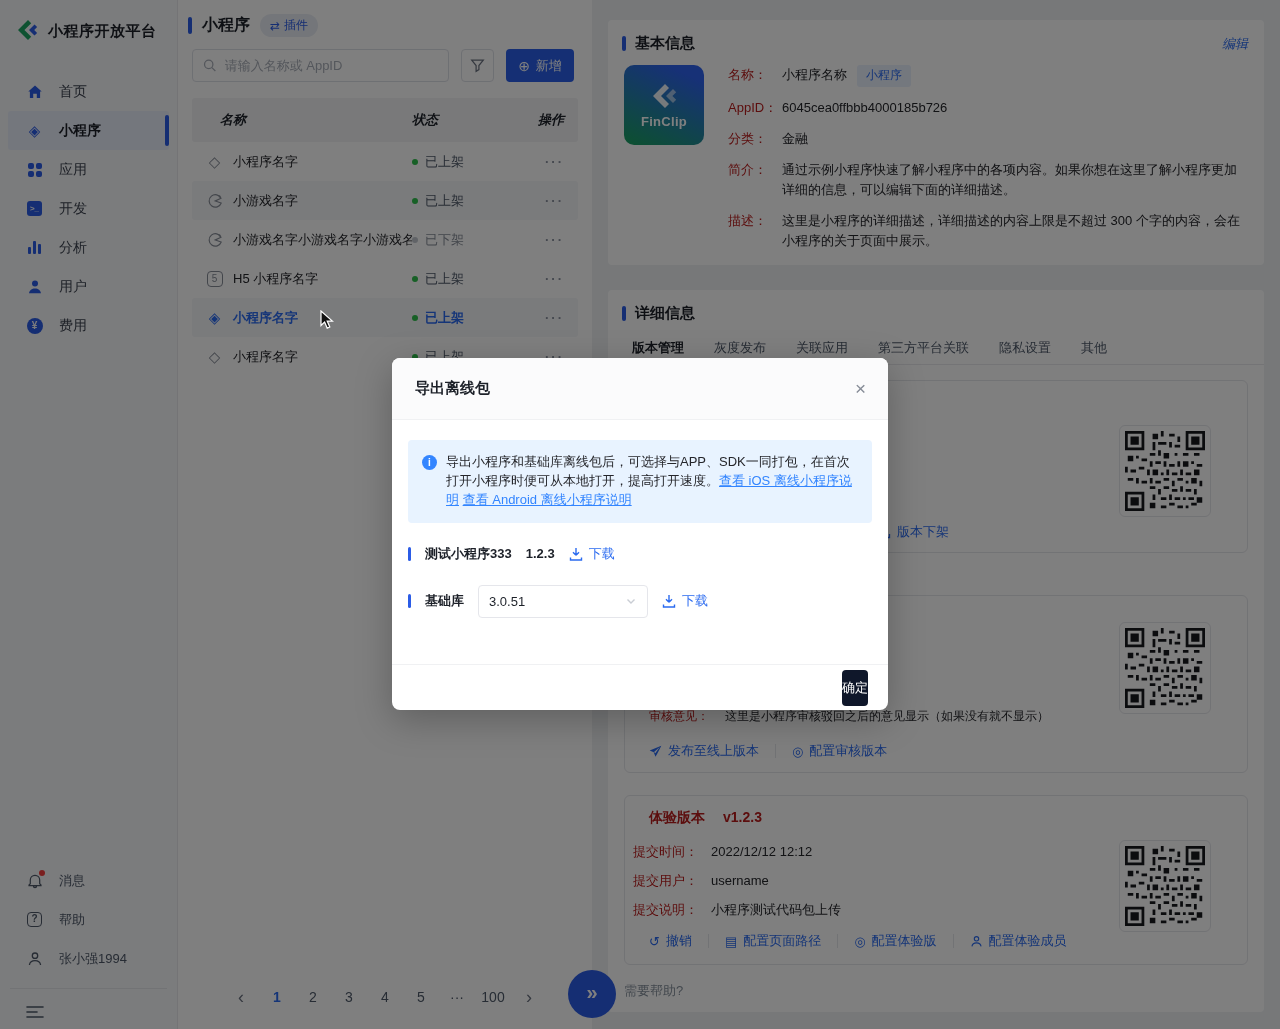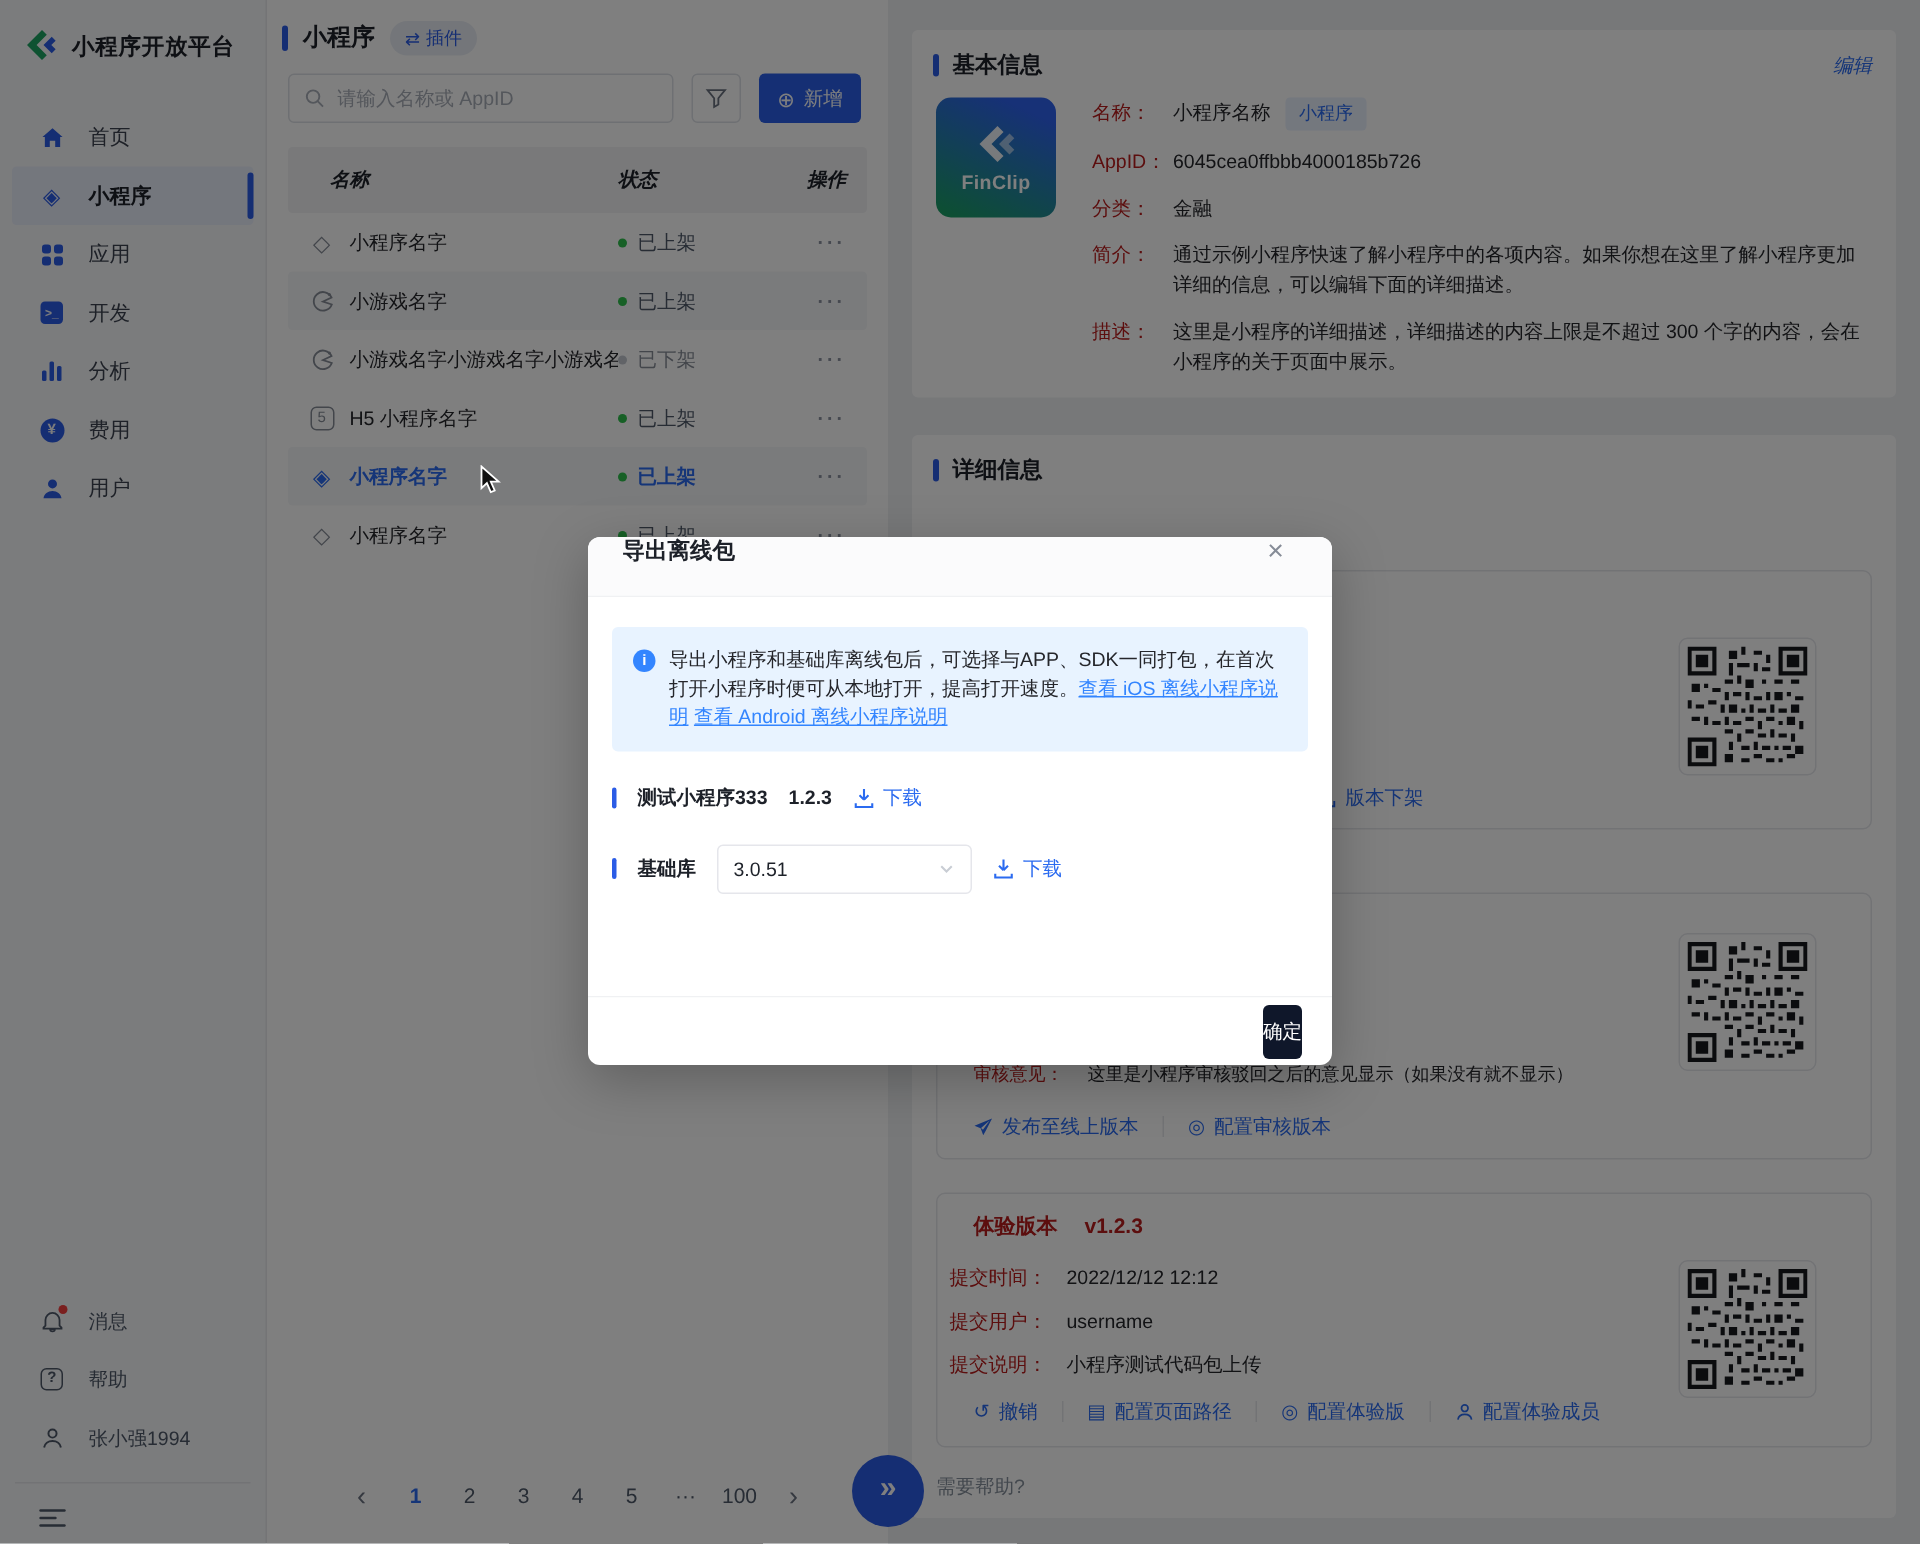--- a/index.html
+++ b/index.html
@@ -111,21 +111,21 @@
   .trial-rows .f-row { margin-bottom:9px; }
   .trial-rows .f-label { width:78px; flex:0 0 78px; }
   .help-text { position:absolute; left:16px; top:692px; color:#86909c; font-size:13px; }
 
   
   .fab { position:absolute; left:568px; top:970px; width:48px; height:48px; border-radius:50%; background:#2b5ce6; color:#fff; border:none; font-size:20px; font-weight:bold; cursor:pointer; z-index:2; display:flex; align-items:center; justify-content:center; padding-bottom:3px; }
 
   
   .dim { position:absolute; inset:0; background:rgba(0,0,0,.5); z-index:90; }
   .modal { position:absolute; left:392px; top:358px; width:496px; height:352px; background:#fff; border-radius:8px; box-shadow:0 10px 36px rgba(0,0,0,.25); z-index:100; }
-  .m-head { height:40px; display:flex; align-items:flex-start; padding:0 32px 0 23px; background:#fbfbfc; border-bottom:1px solid #f0f1f3; border-radius:8px 8px 0 0; }
+  .m-head { height:62px; display:flex; align-items:center; padding:0 22px 0 23px; background:#fbfbfc; border-bottom:1px solid #f0f1f3; border-radius:8px 8px 0 0; }
   .m-title { font-size:15px; font-weight:bold; color:#1d2129; }
   .m-close { margin-left:auto; font-size:19px; color:#868c97; cursor:pointer; line-height:1; }
   .m-body { padding:20px 16px 0 16px; }
   .alert { background:#e8f3ff; border-radius:4px; padding:13px 16px 13px 14px; display:flex; gap:9px; font-size:13px; line-height:1.45; color:#25262b; }
   .info-icon { flex:0 0 15px; width:15px; height:15px; margin-top:2px; border-radius:50%; background:#3385ff; color:#fff; font-size:10px; font-weight:bold; text-align:center; line-height:15px; font-style:normal; }
   .alert a { color:#3385ff; text-decoration:underline; cursor:pointer; }
   .m-row { display:flex; align-items:center; margin-top:22px; gap:14px; font-size:13px; }
   .m-bar { width:3px; height:14px; background:#2b5ce6; border-radius:2px; flex:0 0 3px; }
   .m-strong { font-weight:bold; color:#1d2129; }
   .m-select { width:170px; height:33px; border:1px solid #e5e6eb; border-radius:4px; display:flex; align-items:center; padding:0 10px; color:#1d2129; cursor:pointer; background:#fff; }
@@ -197,31 +197,31 @@
             <span class="bars-icon">
               <i></i>
               <i></i>
               <i></i>
             </span>
           </span>
         <span>分析</span>
       </div>
       <div class="nav-item">
         <span class="nicon">
-            <span class="yen-icon"></span>
-          </span>
-        <span>费用</span>
-      </div>
-      <div class="nav-item">
-        <span class="nicon">
           <svg class="ic" width="16" height="16" viewBox="0 0 16 16">
               <path d="M8 7.6a3 3 0 1 0 0-6 3 3 0 0 0 0 6zM2 14.2c.4-2.9 2.9-4.8 6-4.8s5.6 1.9 6 4.8z" fill="currentColor"></path>
             </svg>
         </span>
         <span>用户</span>
+      </div>
+      <div class="nav-item">
+        <span class="nicon">
+            <span class="yen-icon"></span>
+          </span>
+        <span>费用</span>
       </div>
     </nav>
     <div class="sidebar-bottom">
       <div class="nav-item">
         <span class="nicon bell-wrap">
           <svg class="ic" width="16" height="16" viewBox="0 0 16 16">
               <path d="M8 14.6c.9 0 1.6-.7 1.6-1.6H6.4c0 .9.7 1.6 1.6 1.6zM12.7 10.7V7a4.7 4.7 0 1 0-9.4 0v3.7L2 12v.7h12V12z" fill="none" stroke="currentColor" stroke-width="1.2"></path>
             </svg>
           <span class="bell-dot"></span>
         </span>
@@ -418,20 +418,28 @@
           </div>
         </div>
       </div>
     </div>
 
     <div class="card detail">
       <div class="card-head">
         <span class="chead-bar"></span>
         <span class="chead-title">详细信息</span>
       </div>
+      <div class="tabs">
+        <span class="tab active">版本管理</span>
+        <span class="tab">灰度发布</span>
+        <span class="tab">关联应用</span>
+        <span class="tab">第三方平台关联</span>
+        <span class="tab">隐私设置</span>
+        <span class="tab">其他</span>
+      </div>
 
       <div class="vbox box1">
         <div class="qr-card">
             <svg viewBox="0 0 29 29">
               <use href="#qrsym"></use>
             </svg>
           </div>
         <span class="blue-link">
           <svg class="ic" width="14" height="14" viewBox="0 0 14 14" fill="none" stroke="currentColor" stroke-width="1.3">
               <path d="M1.5 9v3.5h11V9M7 1.5v7M7 8.5L4.2 5.7M7 8.5l2.8-2.8"></path>

